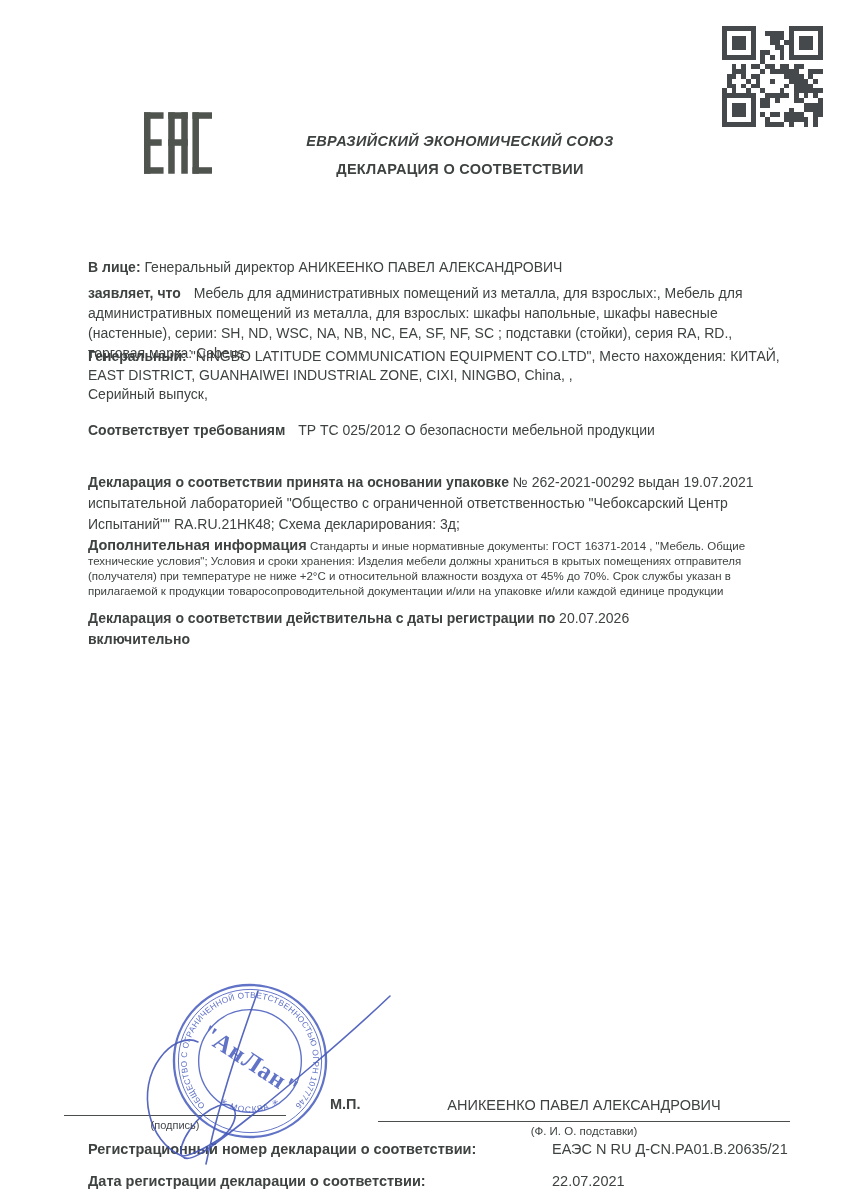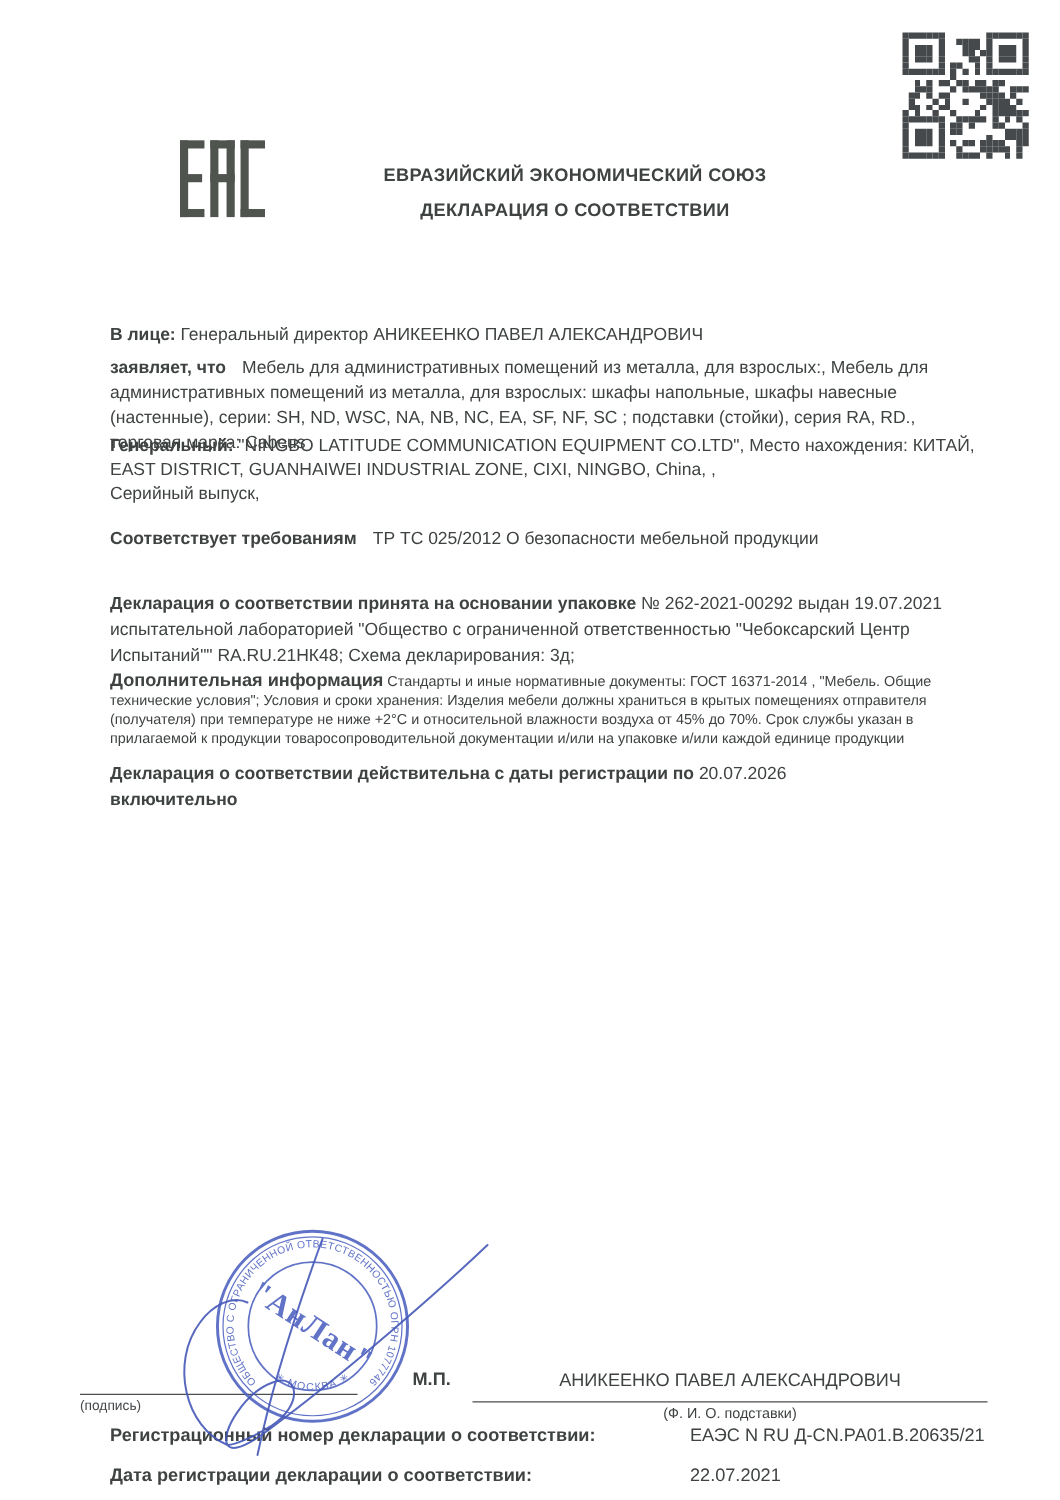--- a/index.html
+++ b/index.html
@@ -3,21 +3,21 @@
 <meta charset="utf-8">
 <style>
   html,body{margin:0;padding:0;background:#ffffff;}
   .page{
     position:relative;width:848px;height:1200px;background:#fff;
     font-family:"Liberation Sans",sans-serif;color:#3e4341;overflow:hidden;
   }
   .abs{position:absolute;}
   
   .titles{left:88px;width:744px;text-align:center;font-weight:bold;font-size:14.5px;letter-spacing:.3px;color:#44494 7;}
-  .title1{top:133px;}
+  .title1{top:133px;font-style:italic;}
   .title2{top:161px;}
   
   .sec{left:88px;width:704px;font-size:14px;line-height:20px;}
   .sec p{margin:0;}
   .lbl{font-weight:bold;}
   .lbl.gap{margin-right:9px;}
   .sec-applicant{top:194px;line-height:20px;}
   .sec-representative{top:257px;}
   .sec-declares{top:283px;line-height:20px;}
   .sec-manufacturer{top:347px;line-height:19px;}
@@ -29,21 +29,21 @@
   .sec-validity .plain{font-weight:normal;}
   
   .eac{left:144px;top:112px;}
   
   .qr{left:722px;top:26px;width:101px;height:101px;background:#fff;}
   .qr div{position:absolute;width:4.8px;height:4.8px;background:#45494b;}
   
   .stamp{left:171px;top:982px;z-index:2;opacity:.88;}
   .sig{left:118px;top:986px;z-index:3;}
   .sign-line-left{left:64px;top:1091px;width:222px;height:24px;border-bottom:1.5px solid #4a4f4d;z-index:1;}
-  .sign-caption-left{left:64px;top:1119px;width:222px;text-align:left;font-size:11px;color:#45494c;z-index:4;}
+  .sign-caption-left{left:64px;top:1119px;width:222px;text-align:center;font-size:11px;color:#45494c;z-index:4;}
   .mp{left:330px;top:1096px;font-weight:bold;font-size:14.5px;z-index:4;}
   .fio-name{left:378px;top:1097px;width:412px;height:24px;text-align:center;font-size:14.5px;border-bottom:1.5px solid #4a4f4d;}
   .fio-caption{left:378px;top:1125px;width:412px;text-align:center;font-size:11.5px;}
   
   .reg-label{left:88px;font-weight:bold;font-size:14.5px;}
   .reg-value{left:552px;font-size:14.5px;}
   .row1{top:1141px;}
   .row2{top:1173px;}
 </style>
 </head>

